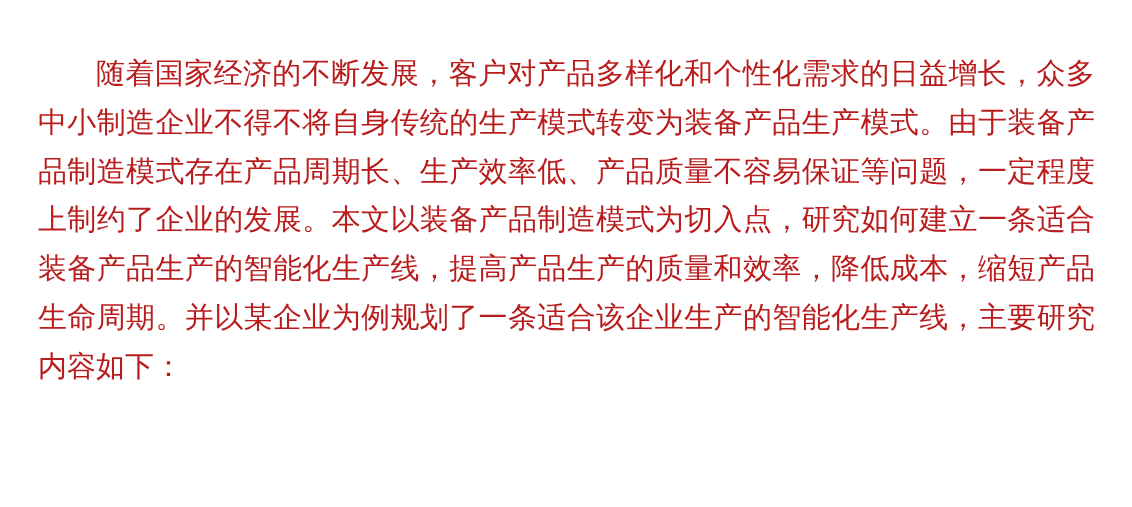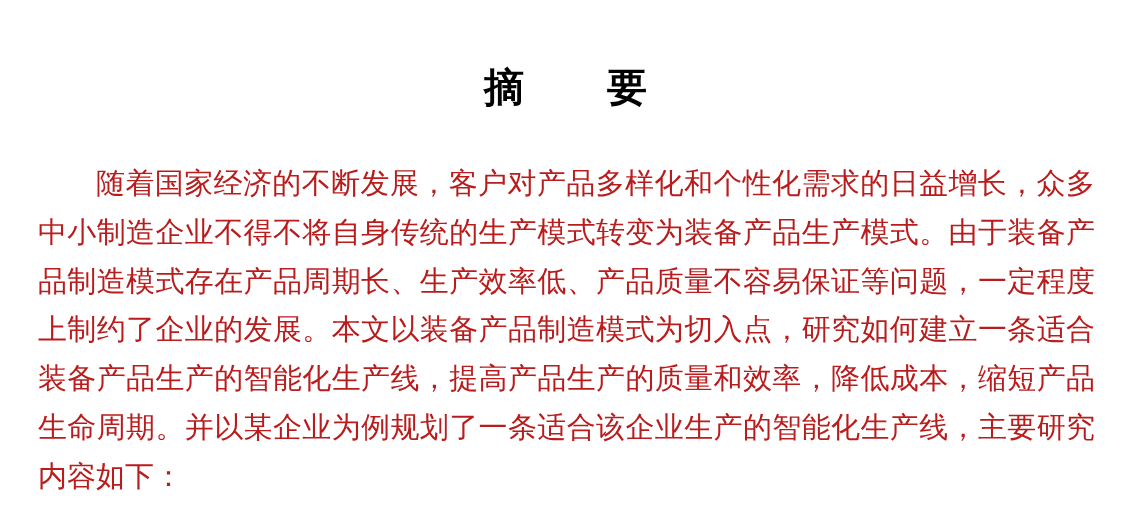--- a/index.html
+++ b/index.html
@@ -41,17 +41,16 @@
   .abstract-body p {
     margin: 0;
     padding: 0;
     text-indent: 2em;
   }
 </style>
 </head>
 <body>
 
 <div class="page">
-  <h1 class="abstract-title">摘　　要</h1>
   <div class="abstract-body">
     <p>随着国家经济的不断发展，客户对产品多样化和个性化需求的日益增长，众多中小制造企业不得不将自身传统的生产模式转变为装备产品生产模式。由于装备产品制造模式存在产品周期长、生产效率低、产品质量不容易保证等问题，一定程度上制约了企业的发展。本文以装备产品制造模式为切入点，研究如何建立一条适合装备产品生产的智能化生产线，提高产品生产的质量和效率，降低成本，缩短产品生命周期。并以某企业为例规划了一条适合该企业生产的智能化生产线，主要研究内容如下：</p>
   </div>
 </div>
 
 </body></html>

